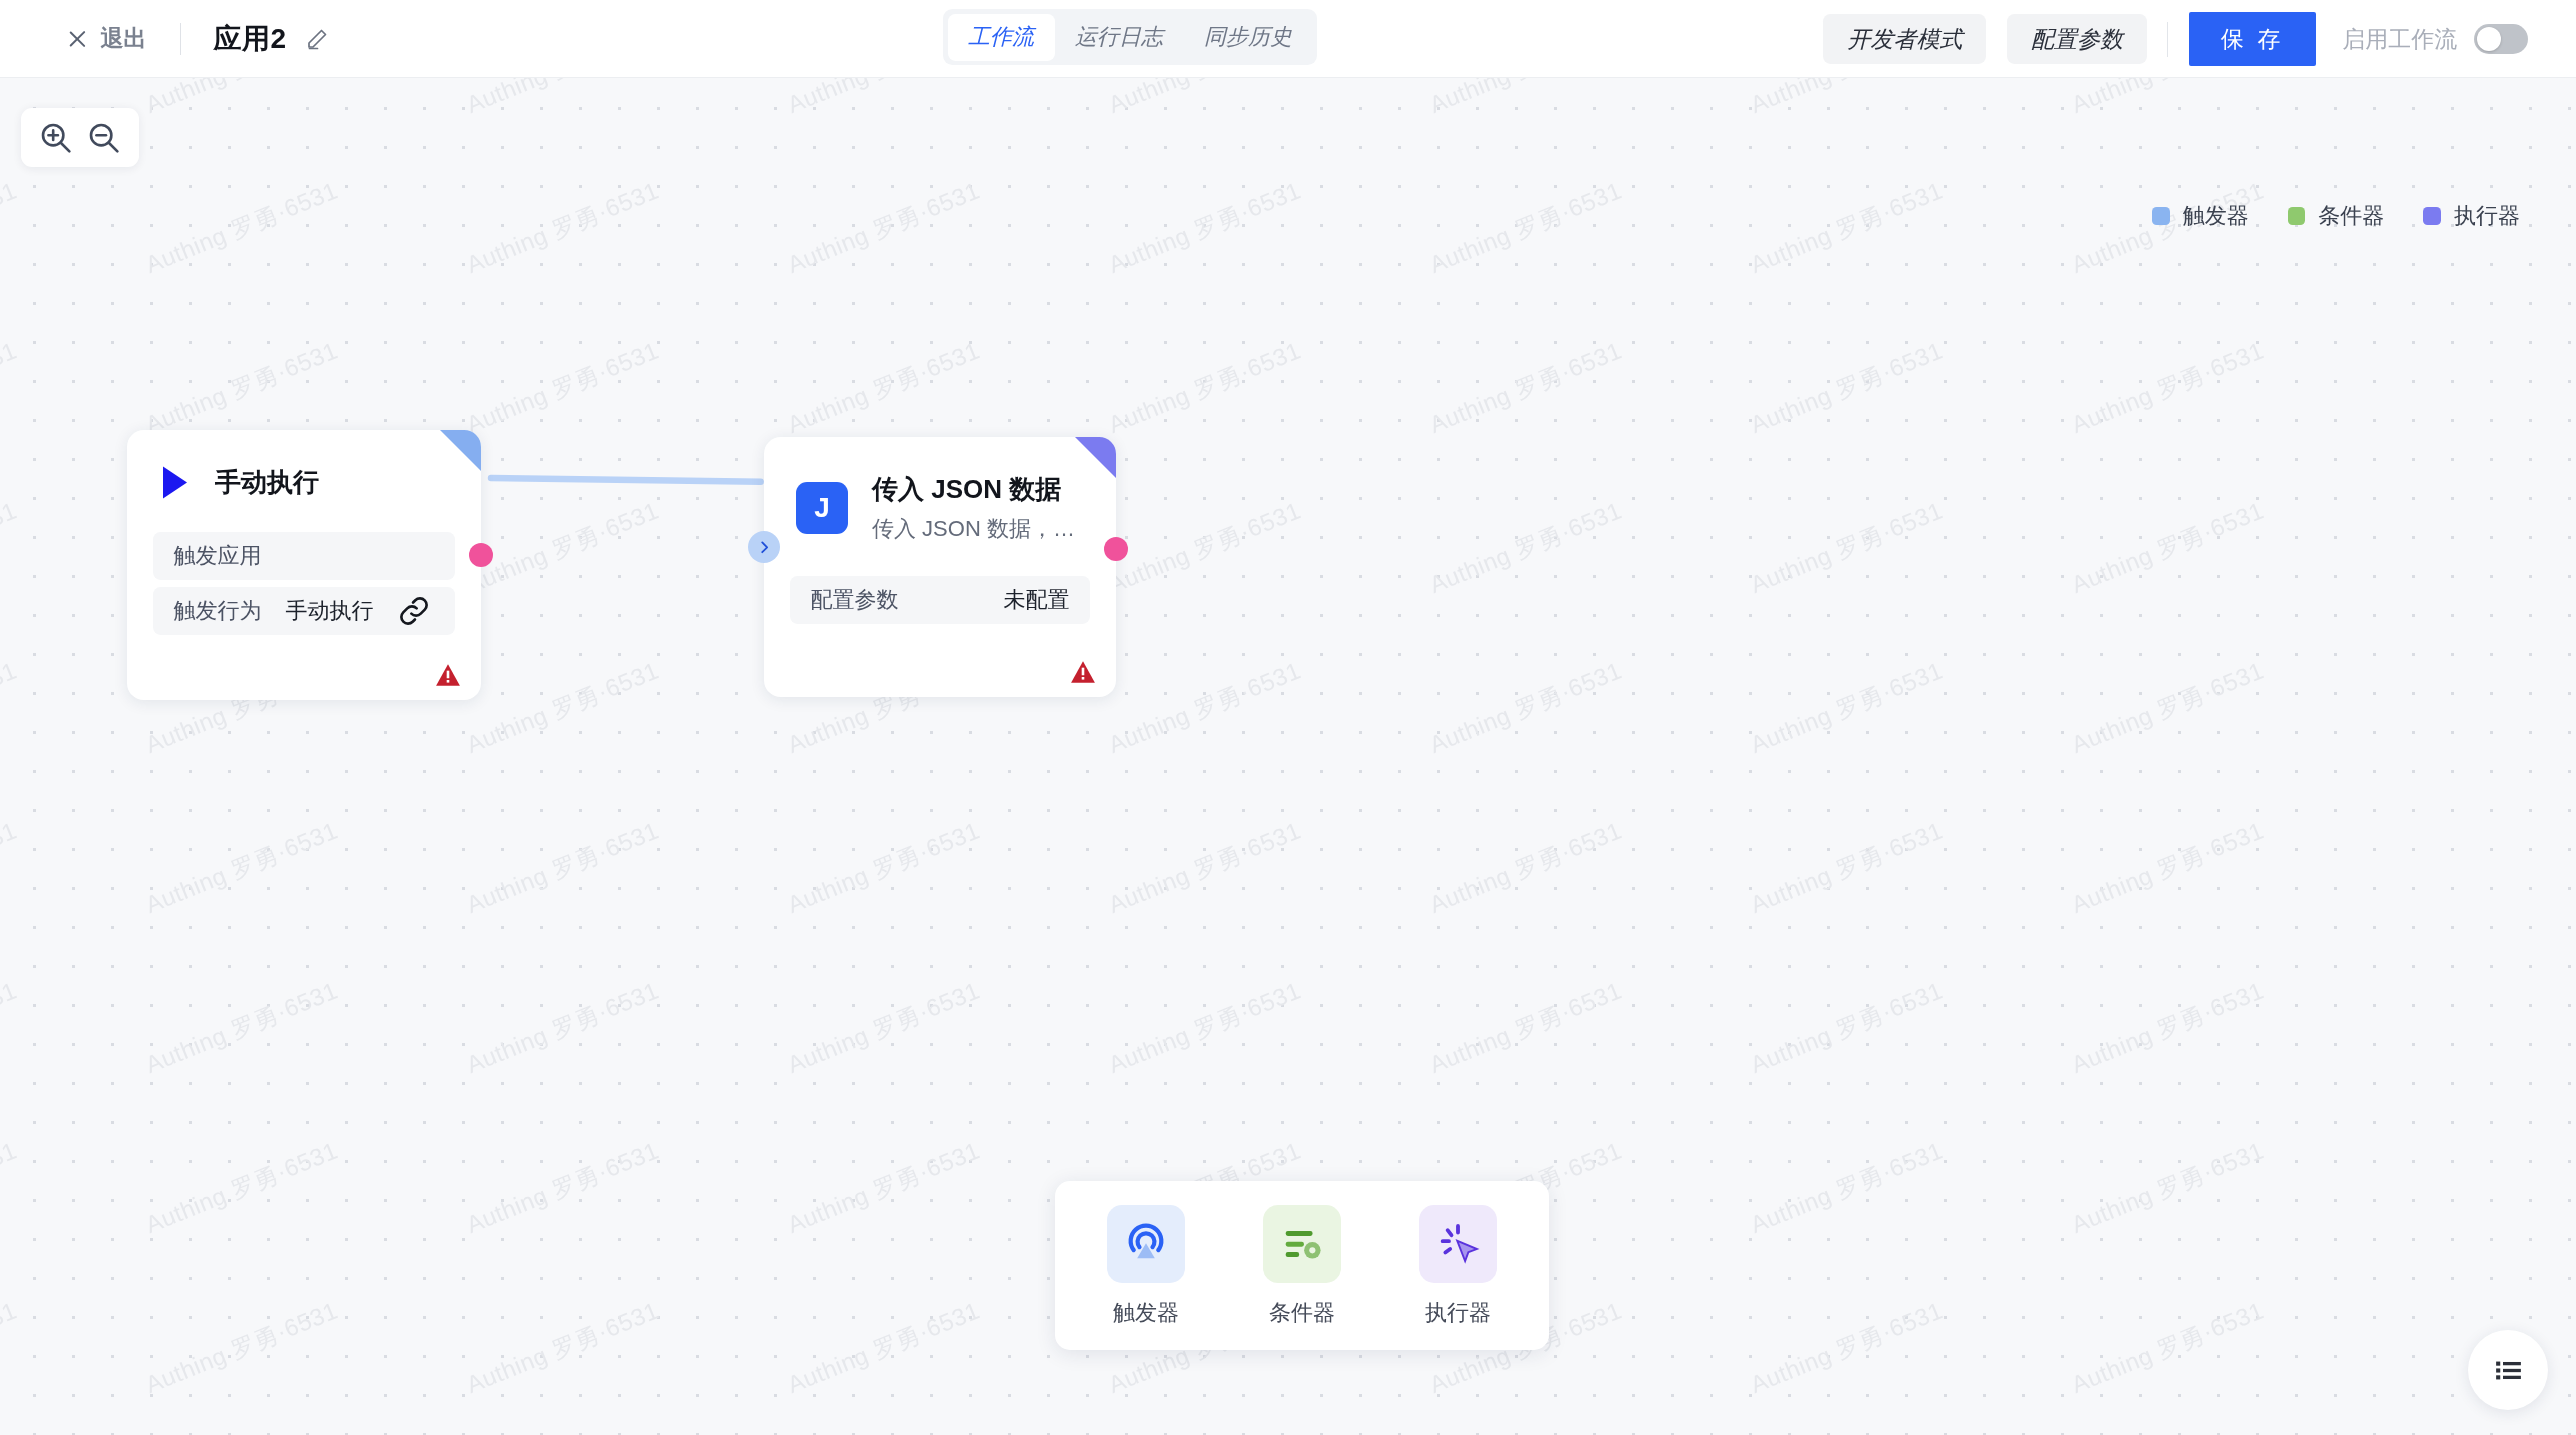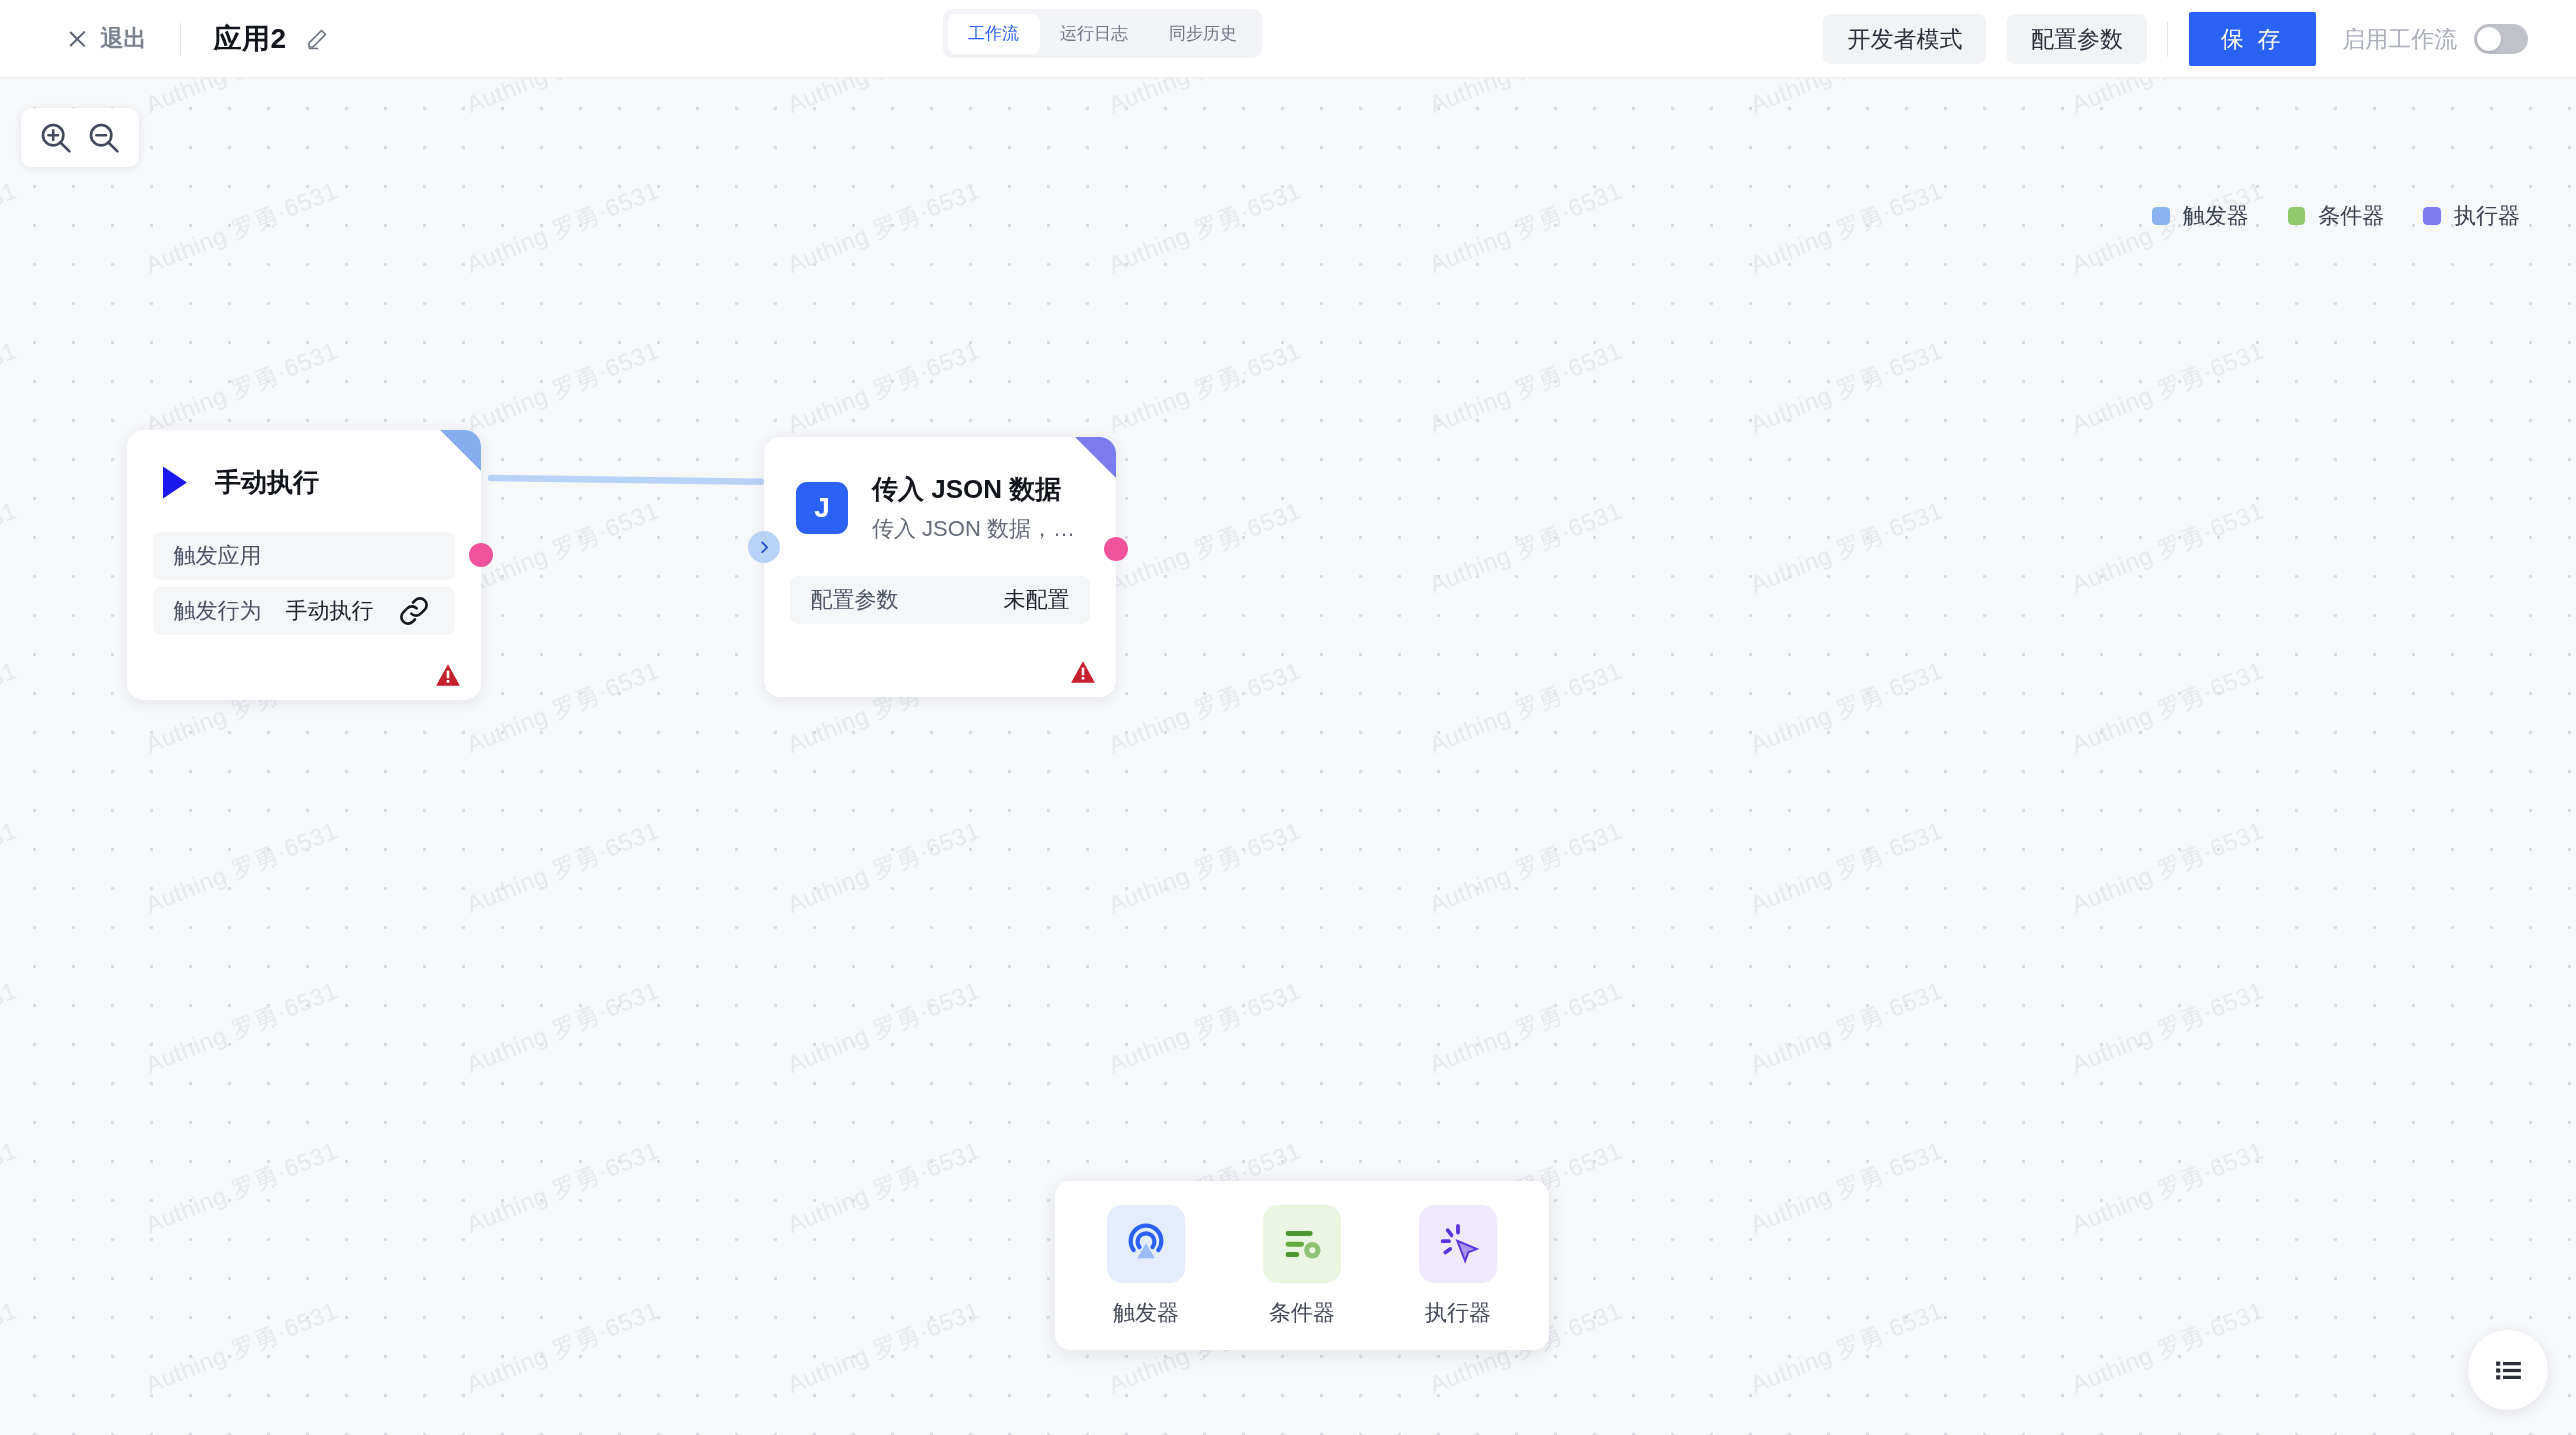--- a/index.html
+++ b/index.html
@@ -46,34 +46,34 @@
     margin-left: 18.6px; width: 24px; height: 24px; cursor: pointer;
     display: inline-block;
   }
 
   .hdr-center {
     position: absolute; left: 943px; top: 9.3px;
     background: #f2f4f7; border-radius: 9.3px;
     padding: 4.6px; display: flex; gap: 0; align-items: center;
   }
   .tab {
-    padding: 8.4px 20.5px; font-size: 17px; color: #6f7787;
-    border-radius: 7.4px; cursor: pointer; white-space: nowrap;
+    padding: 8.4px 20.5px; font-size: 22px; color: #6f7787;
+    border-radius: 7.4px; cursor: pointer; white-space: nowrap; font-style: italic;
   }
   .tab.active { background: #ffffff; color: #2a62f5; font-weight: 400; }
 
   .hdr-right {
     position: absolute; right: 48px; top: 0; height: 78px;
     display: flex; align-items: center; gap: 0;
   }
   .ghost-btn {
     height: 50px; padding: 0 24px; border-radius: 7.4px;
     background: #f2f3f5; color: #2a2f3a; font-size: 23px;
     display: flex; align-items: center; justify-content: center;
-    cursor: pointer; margin-right: 20.5px; white-space: nowrap;
+    cursor: pointer; margin-right: 20.5px; white-space: nowrap; font-style: italic;
   }
   .vbar { width: 0.9px; height: 35px; background: #e2e5ea; margin: 0 20.5px 0 0; }
   .save-btn {
     height: 54px; padding: 0 32px; border-radius: 2px;
     background: #2a62f5; color: #ffffff; font-size: 23px;
     display: flex; align-items: center; justify-content: center;
     letter-spacing: 3.7px; cursor: pointer; margin-right: 26px;
   }
   .enable-label { font-size: 23px; color: #a9aeb9; margin-right: 16.7px; white-space: nowrap; }
   .toggle {

